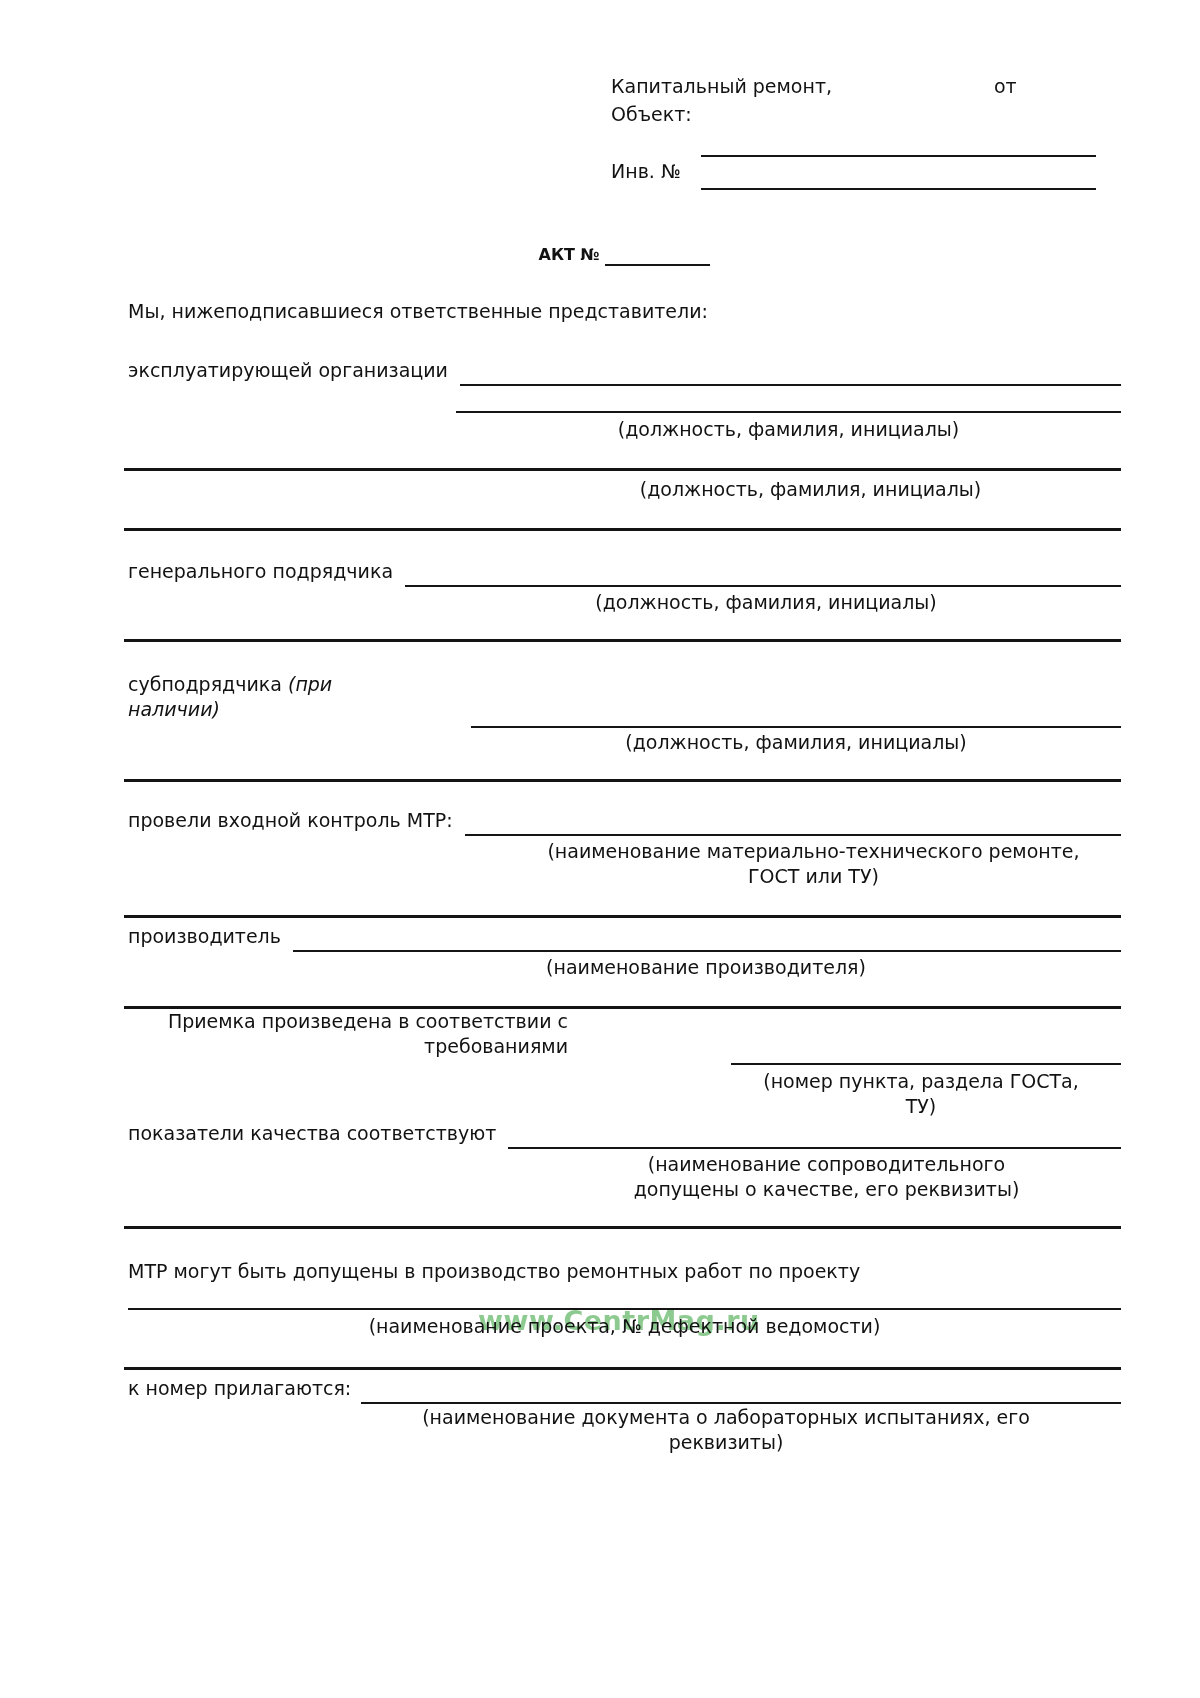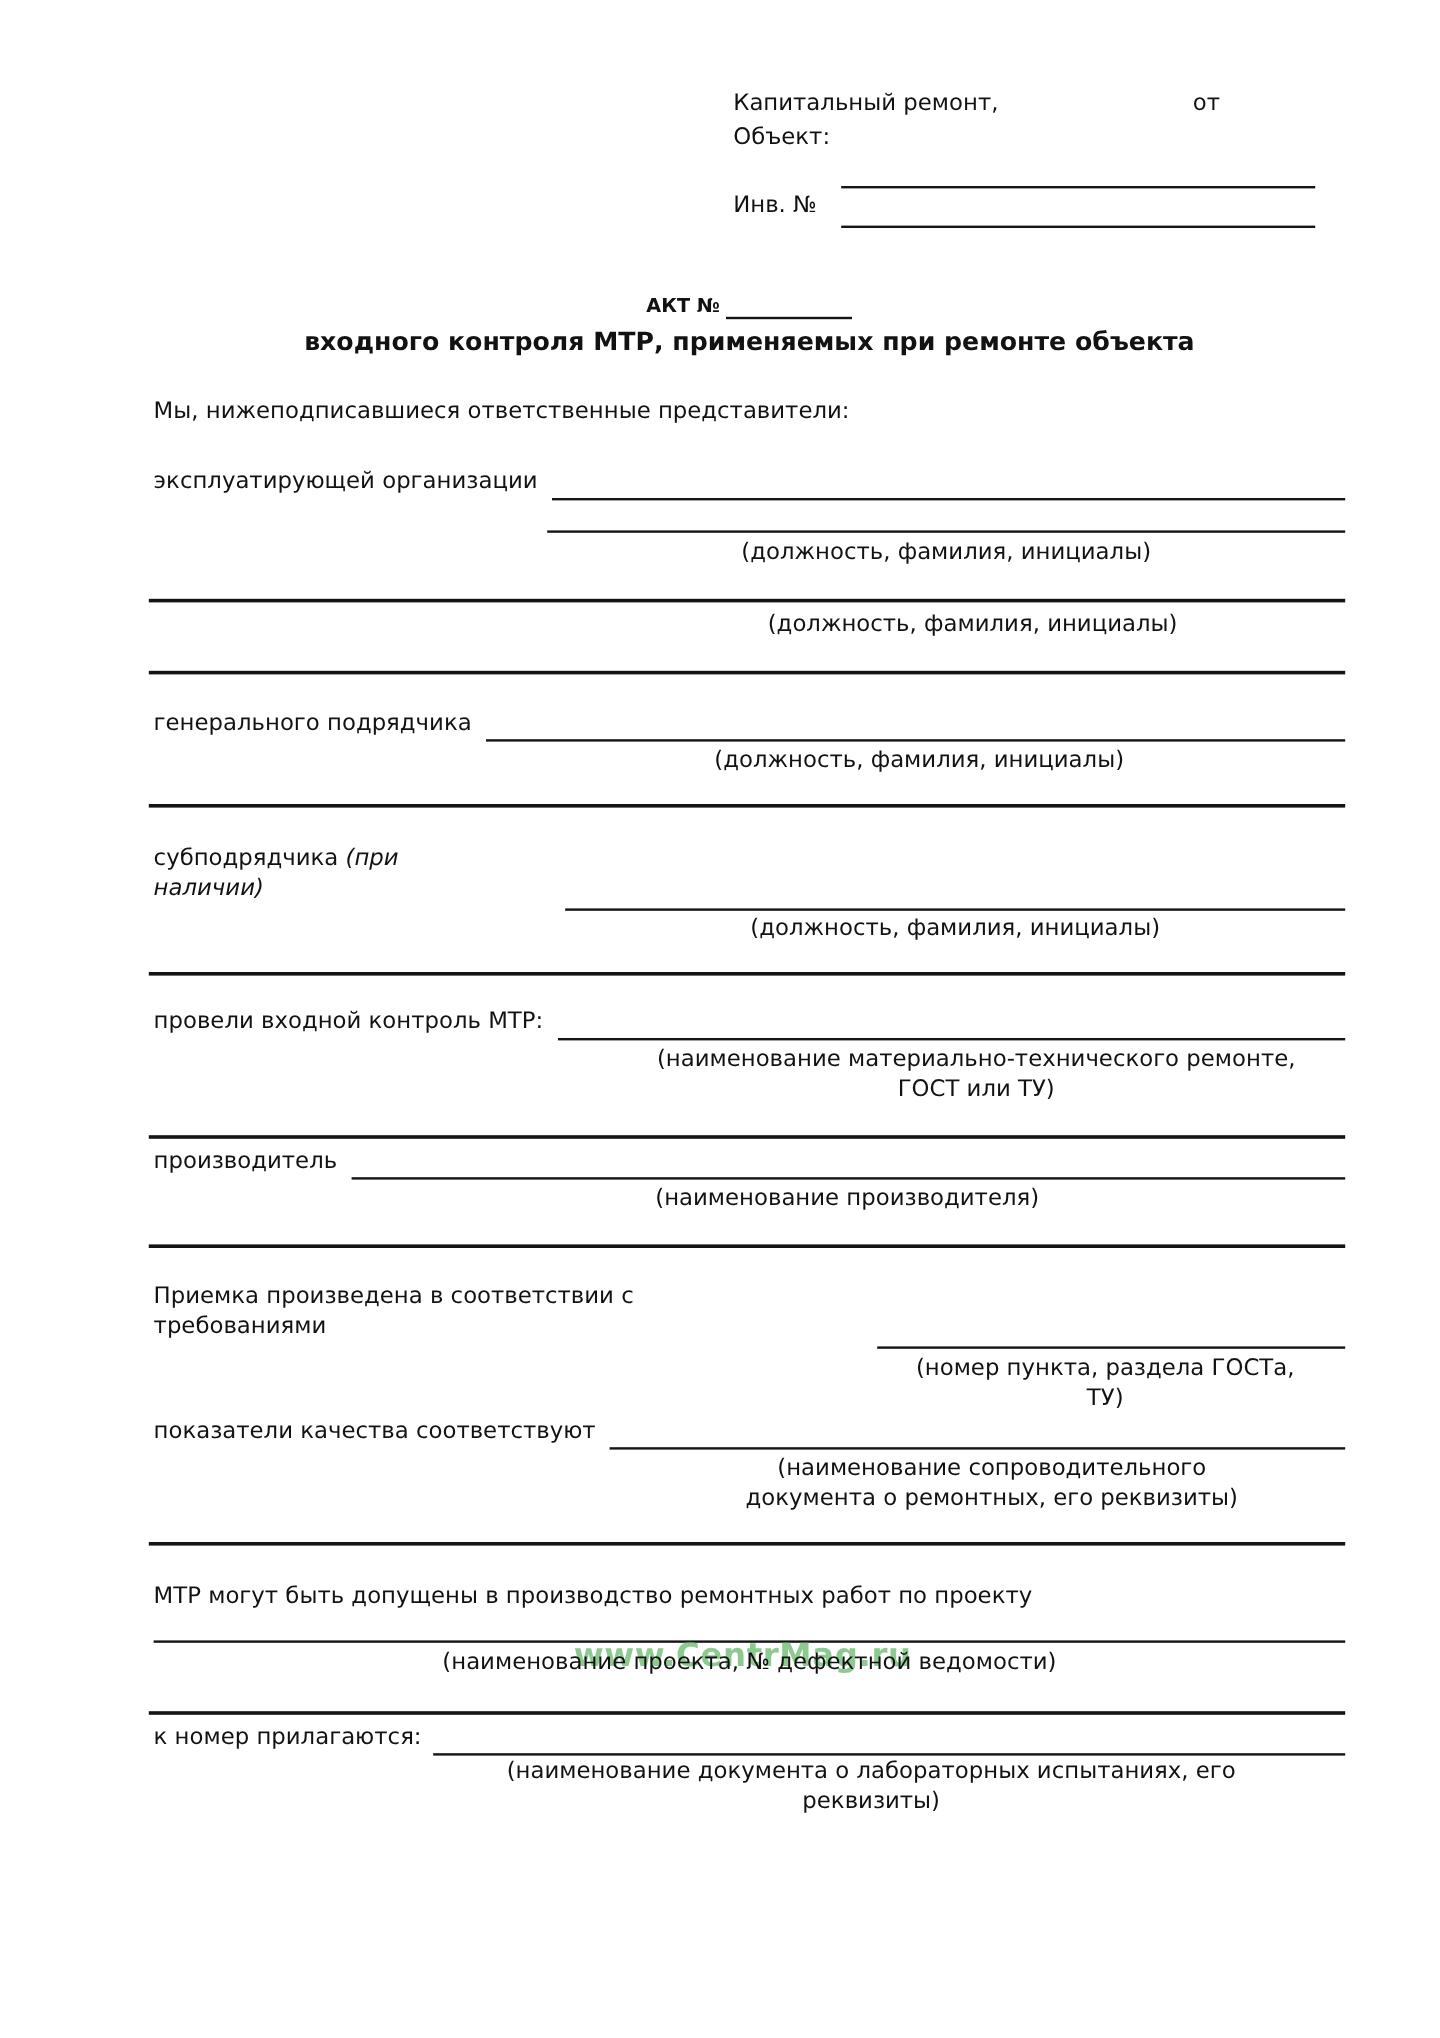--- a/index.html
+++ b/index.html
@@ -61,21 +61,21 @@
   .divD { margin-top:24px; }
   
   .rowE { margin-top:26px; }
   .capE { margin:6px 0 0 418px; width:535px; }
   .divE { margin-top:26px; }
   
   .rowF { margin-top:6px; }
   .capF { margin:6px 0 0 163px; width:830px; }
   .divF { margin-top:26px; }
   
-  .lblG { margin-top:28px; width:440px; }
+  .lblG { width:440px;text-align:right; }
   .lineG { margin:4px 0 0 603px; width:390px; }
   .capG { margin:4px 0 0 633px; width:320px; }
   
   .rowH { margin-top:2px; }
   .capH { margin:6px 0 0 471px; width:455px; }
   .divH { margin-top:24px; }
   
   .lblI { margin-top:30px; }
   .lineI { margin-top:24px; width:993px; }
   .capIwrap { position:relative; margin-top:4px; width:993px; }
@@ -108,21 +108,20 @@
       <div class="hdr-inv">
         <span>Инв. №</span>
       </div>
       <div class="blank hdr-line2"></div>
     </div>
 
     <div class="title1">
       <span>АКТ №</span>
       <span class="title-blank"></span>
     </div>
-    <div class="title2">входного контроля МТР, применяемых при ремонте объекта</div>
 
     <div class="intro">Мы, нижеподписавшиеся ответственные представители:</div>
 
     <div class="fieldrow rowA">
       <span class="lbl">эксплуатирующей организации</span>
       <span class="fill"></span>
     </div>
     <div class="blank lineA2"></div>
     <div class="cap capA">(должность, фамилия, инициалы)</div>
     <div class="divider divA"></div>
@@ -160,21 +159,21 @@
     <div class="divider divF"></div>
 
     <div class="lblG">Приемка произведена в соответствии с требованиями</div>
     <div class="blank lineG"></div>
     <div class="cap capG">(номер пункта, раздела ГОСТа, ТУ)</div>
 
     <div class="fieldrow rowH">
       <span class="lbl">показатели качества соответствуют</span>
       <span class="fill"></span>
     </div>
-    <div class="cap capH">(наименование сопроводительного документа о ремонтных, его реквизиты)</div>
+    <div class="cap capH">(наименование сопроводительного допущены о качестве, его реквизиты)</div>
     <div class="divider divH"></div>
 
     <div class="lblI">МТР могут быть допущены в производство ремонтных работ по проекту</div>
     <div class="blank lineI"></div>
     <div class="capIwrap">
       <span class="wm">www.CentrMag.ru</span>
       <div class="cap capI">(наименование проекта, № дефектной ведомости)</div>
     </div>
     <div class="divider divI"></div>
 

